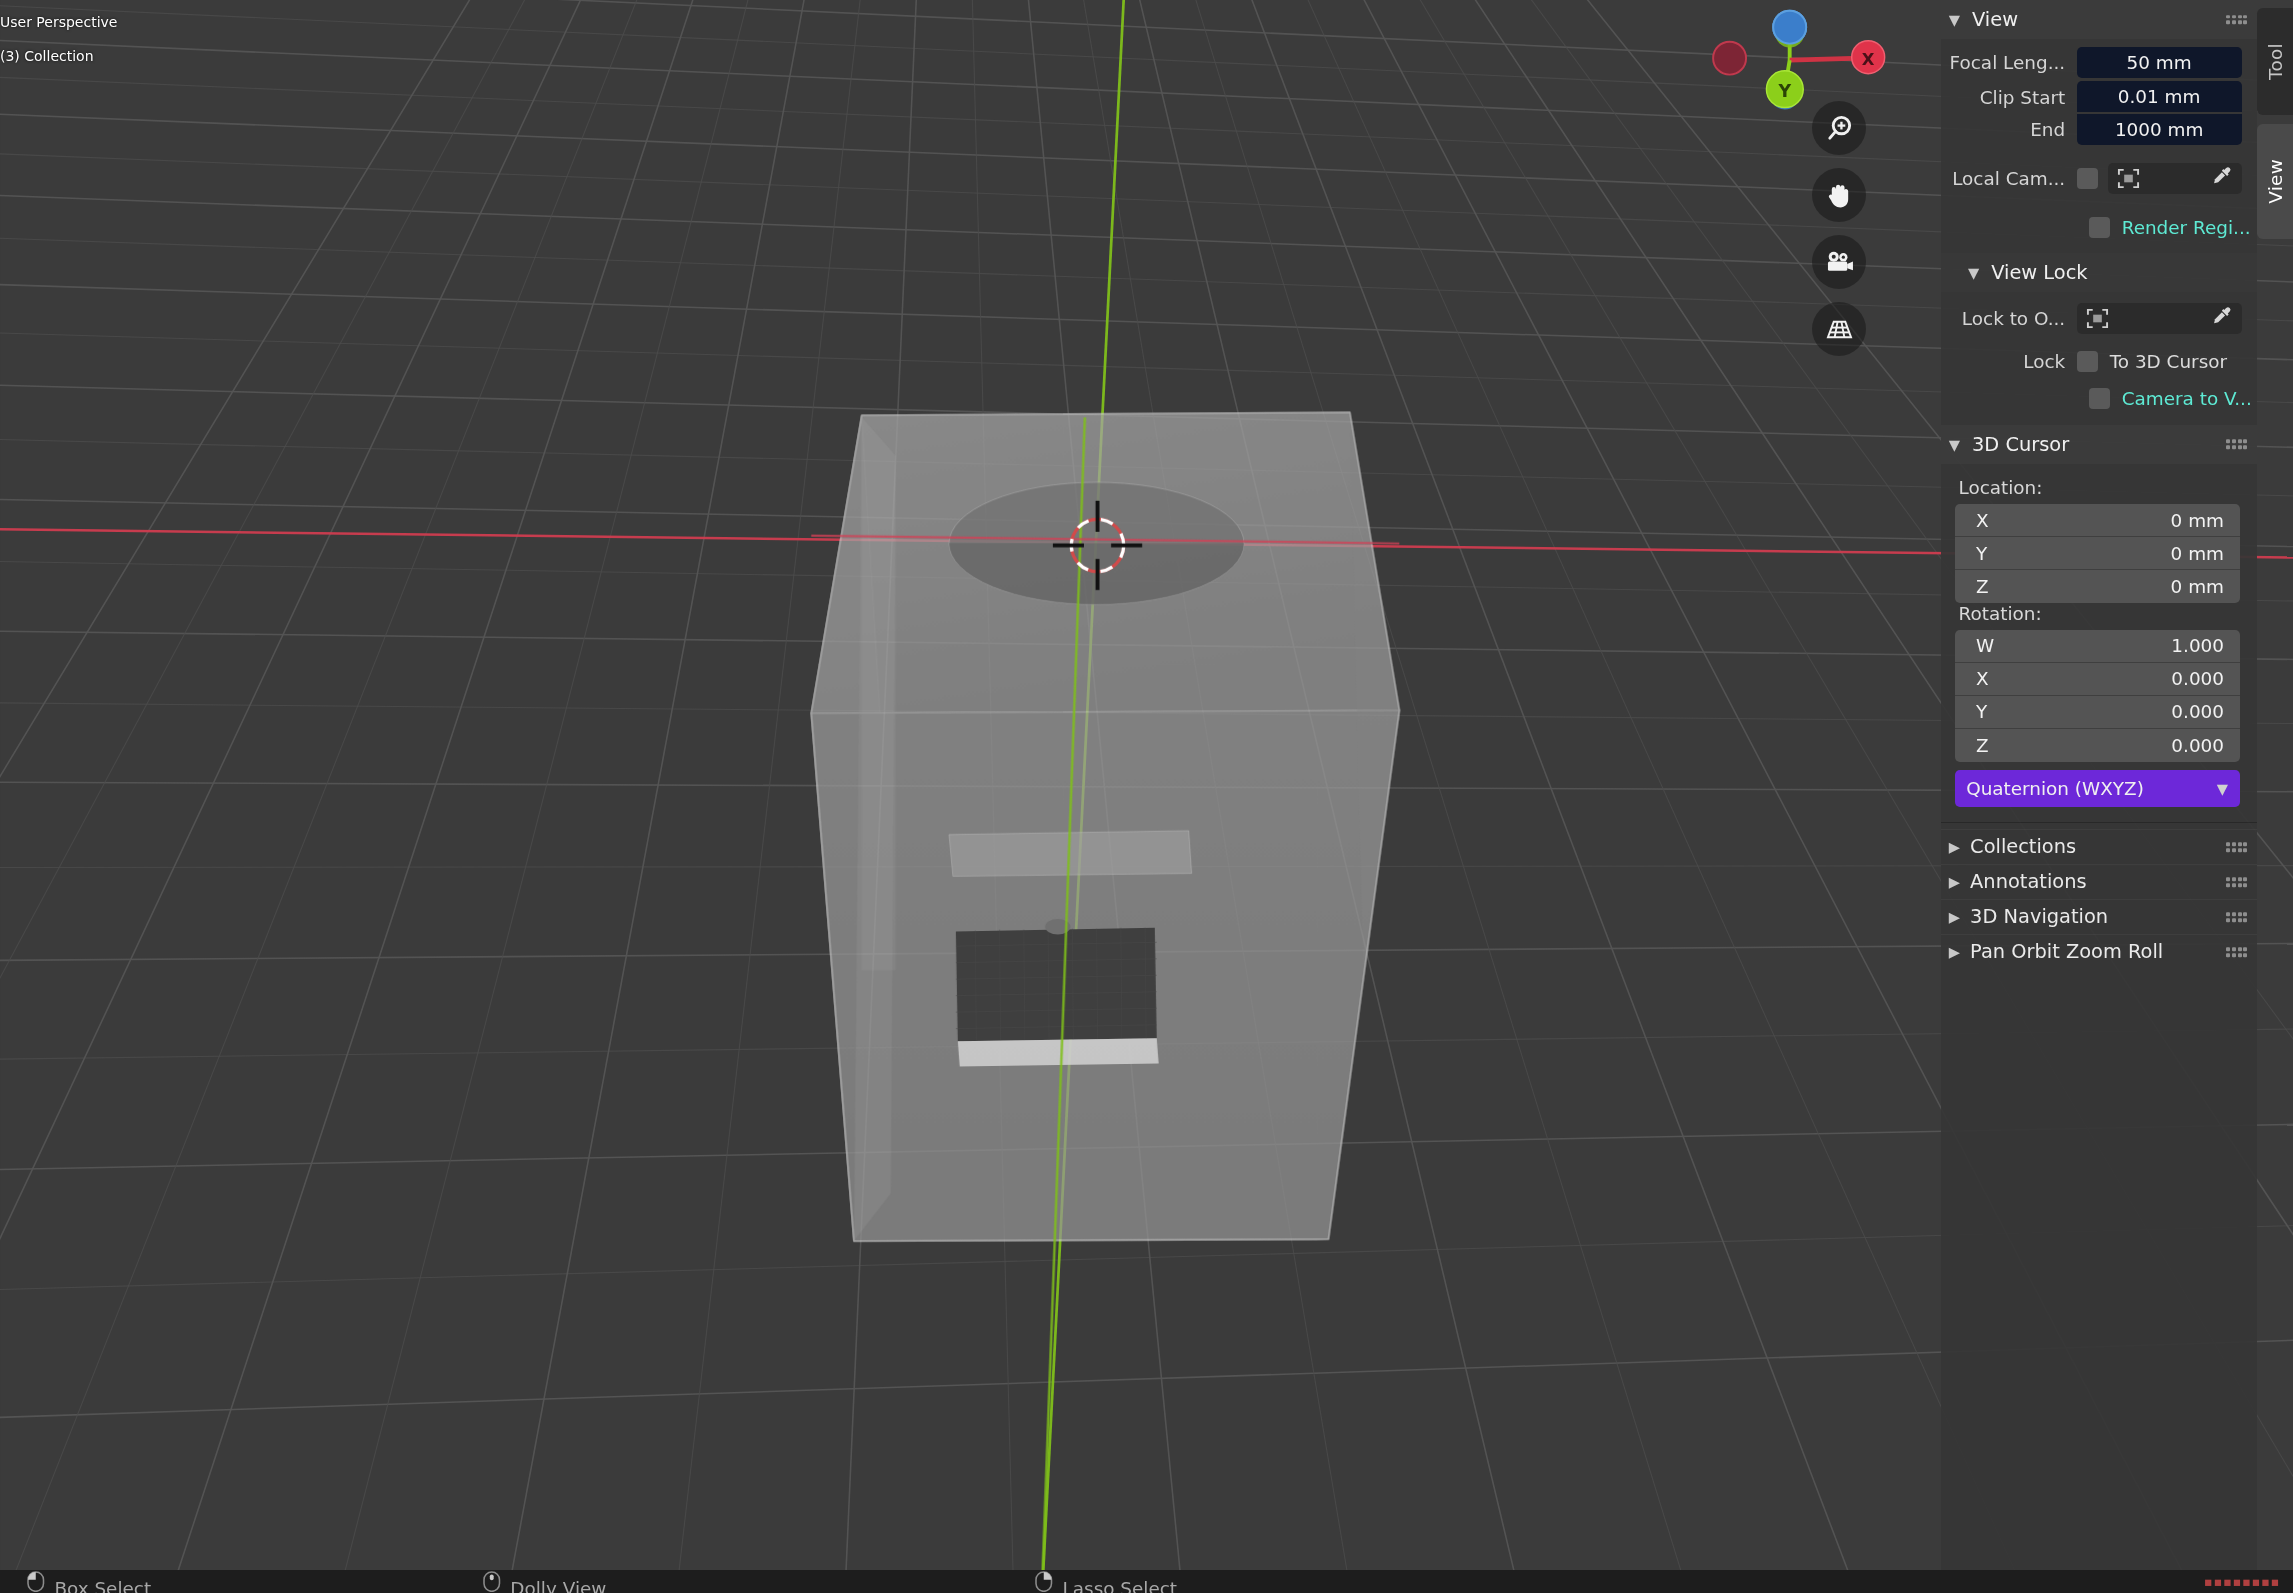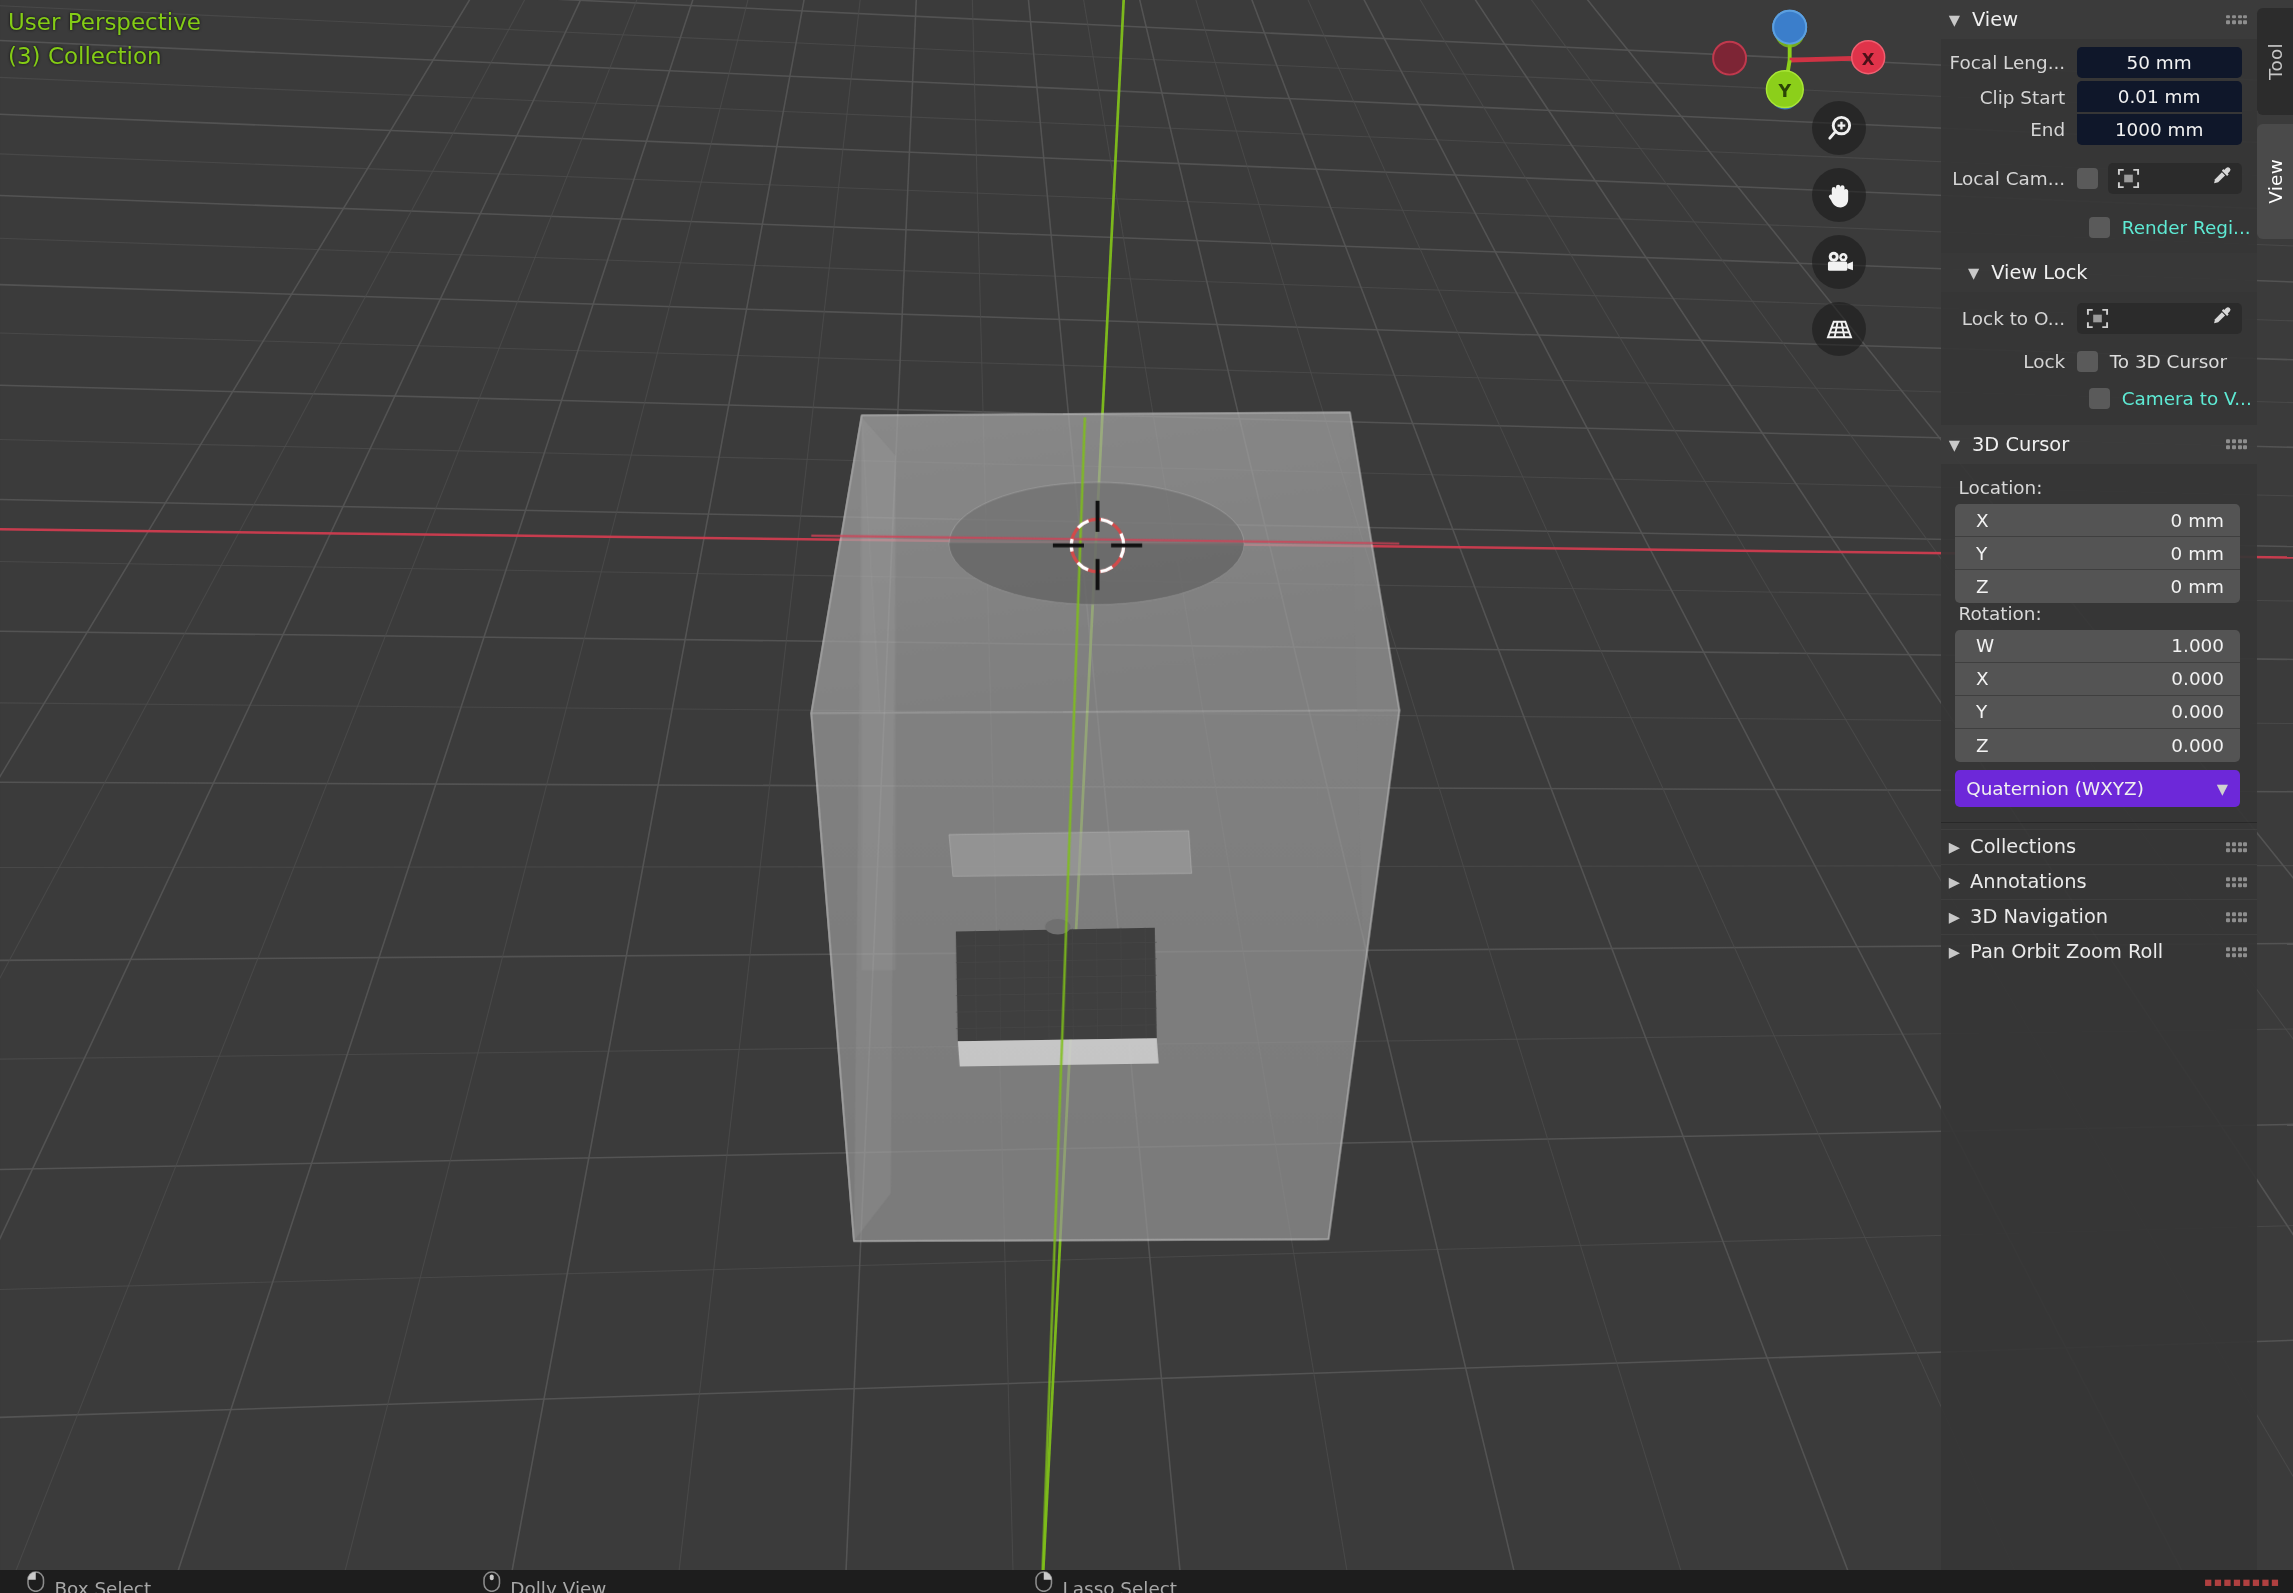--- a/index.html
+++ b/index.html
@@ -16,23 +16,23 @@
   #viewport {
     position: absolute; left: 0; top: 0;
     width: 2294px; height: 1572px;
     background: #3b3b3b;
     overflow: hidden;
   }
   #vp-svg { position: absolute; left: 0; top: 0; }
 
   
   #vp-overlay {
-    position: absolute; left: 8px; top: 4.9px;
-    color: #84cc16;
-    font-size: 23px;
+    position: absolute; left: 0; top: 4.9px;
+    color: #ffffff;
+    font-size: 14px;
     line-height: 34px;
     text-shadow: 0 0 2.9px rgba(0,0,0,.85);
     pointer-events: none;
     user-select: none;
   }
 
   
   #gizmo { position: absolute; left: 1684px; top: 0px; width: 223px; height: 126px; }
   
   .navbtn {

